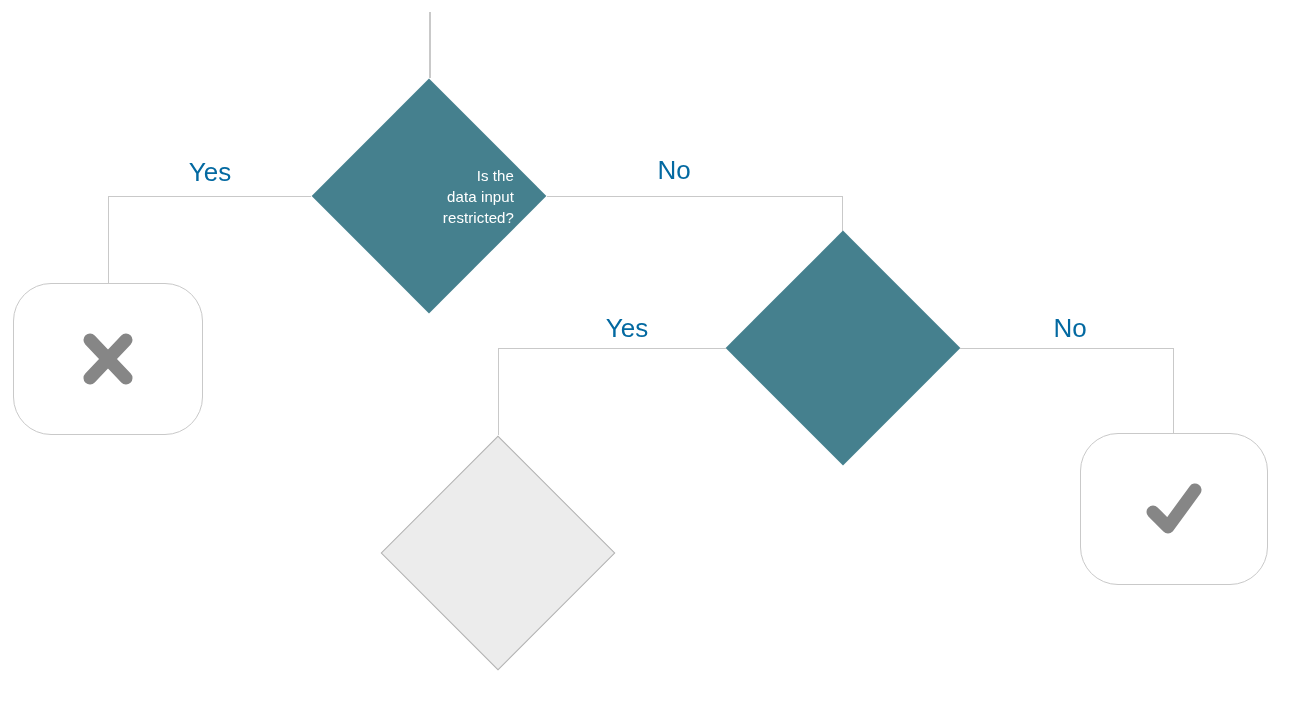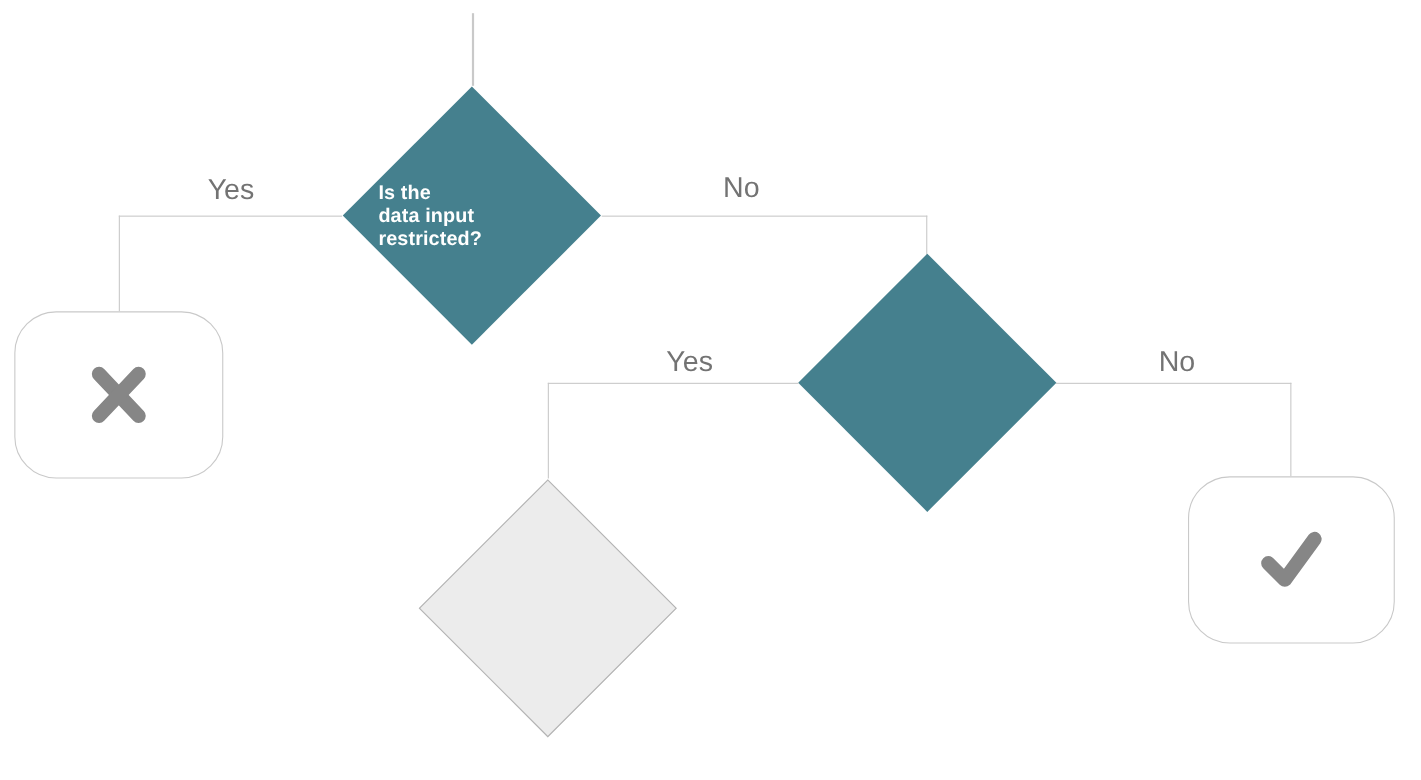--- a/index.html
+++ b/index.html
@@ -44,24 +44,24 @@
   .diamond.placeholder {
     background: #ececec;
     border: 1px solid #b3b3b3;
     box-sizing: border-box;
   }
   .diamond-label {
     position: absolute;
     width: 170px;
     transform: translate(-50%, -50%);
     color: #ffffff;
-    font-size: 18px;
-    font-weight: 700;
+    font-size: 15px;
+    font-weight: 400;
     line-height: 21px;
-    text-align: left;
+    text-align: right;
     white-space: pre-line;
     letter-spacing: 0.1px;
   }
   
   .terminal {
     position: absolute;
     box-sizing: border-box;
     background: #ffffff;
     border: 1.5px solid #c9c9c9;
     border-radius: 38px;
@@ -69,21 +69,21 @@
     align-items: center;
     justify-content: center;
   }
   .terminal svg {
     display: block;
   }
   
   .edge-label {
     position: absolute;
     transform: translate(-50%, -50%);
-    color: #737373;
+    color: #0369a1;
     font-size: 26px;
     font-weight: 400;
     line-height: 1;
     white-space: nowrap;
   }
 </style>
 </head>
 <body>
 
 <div class="stage">

